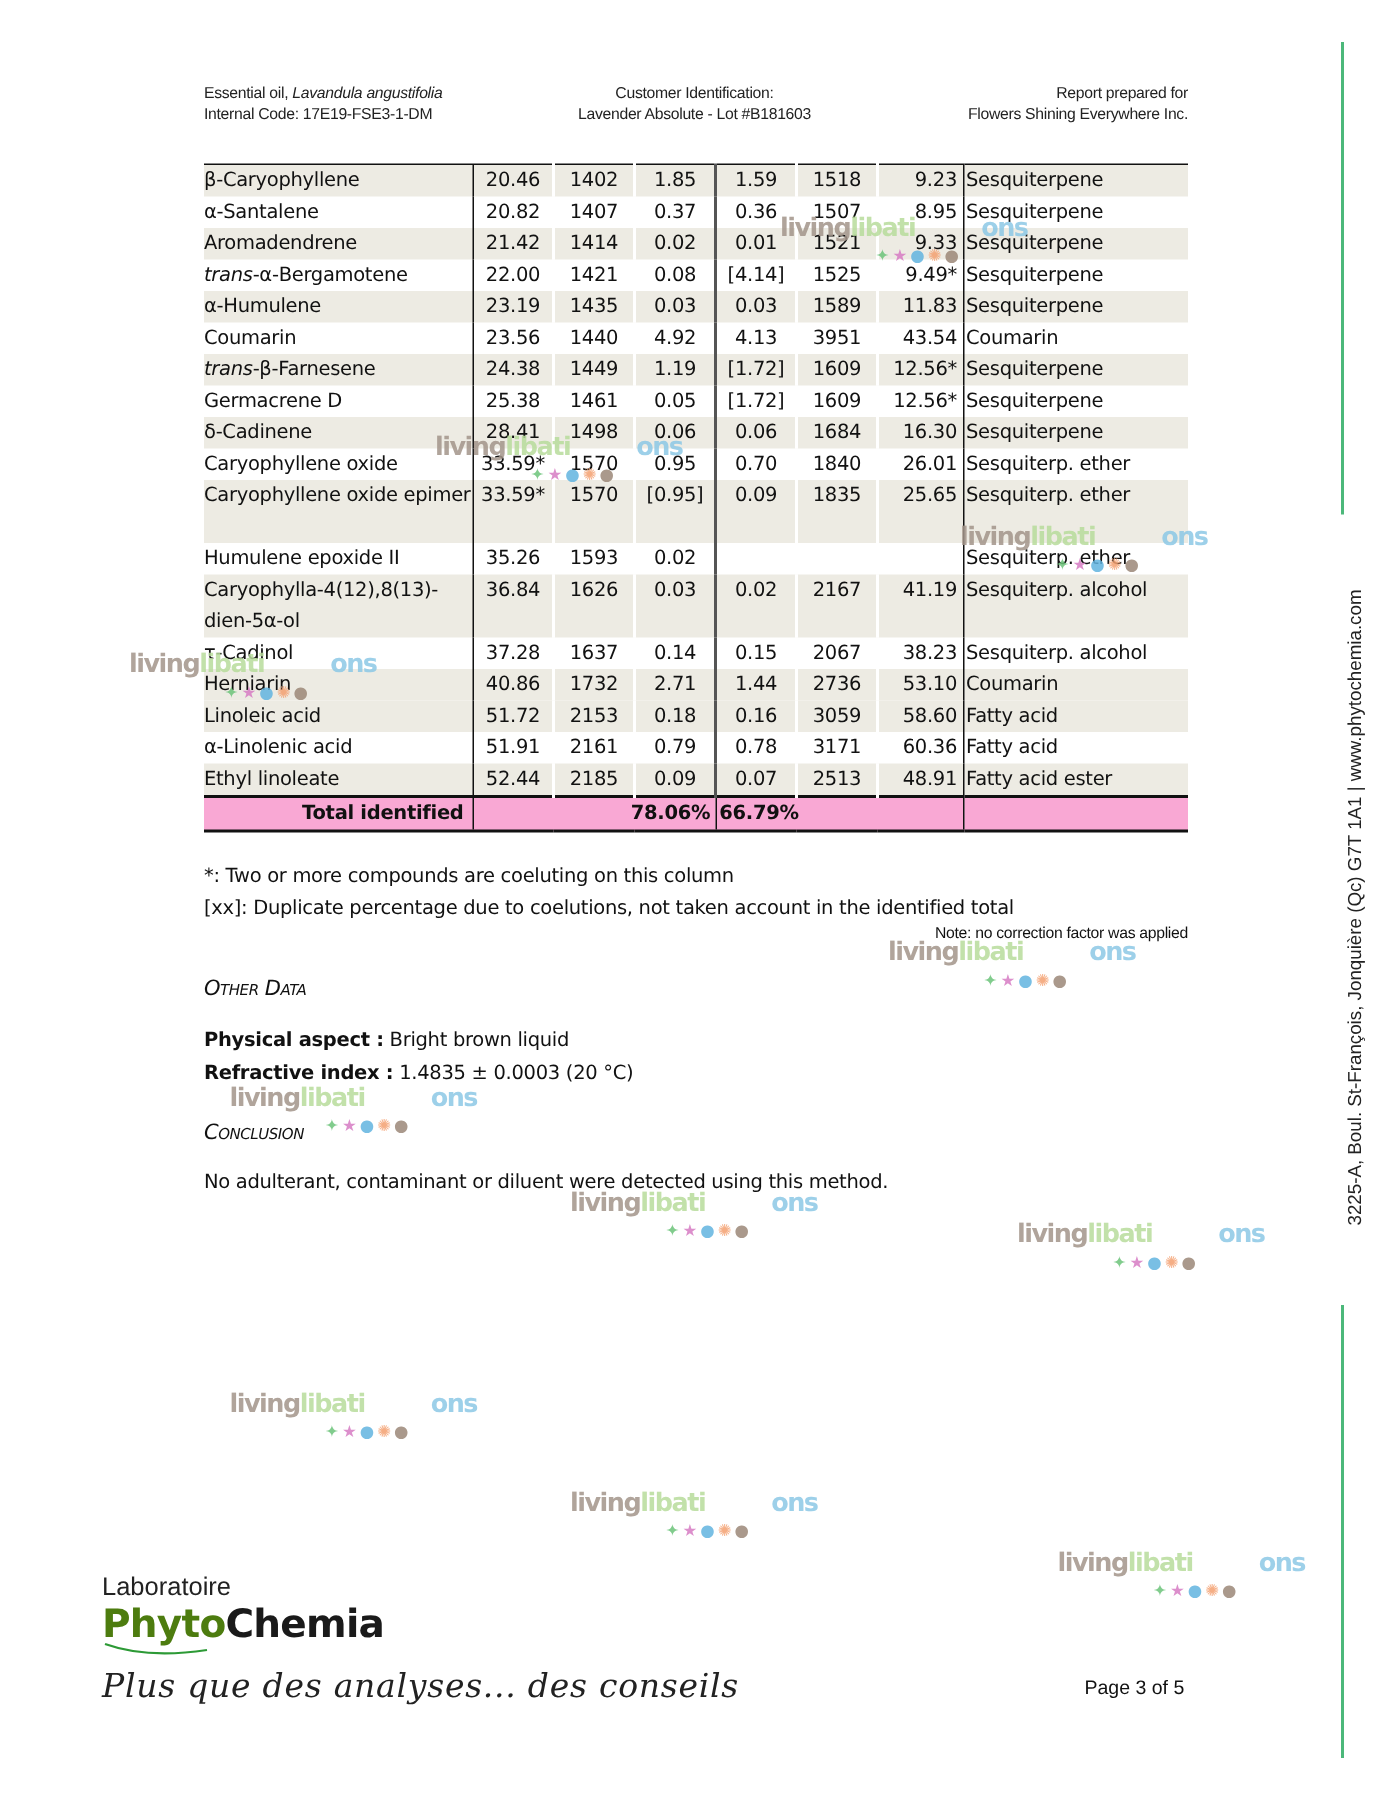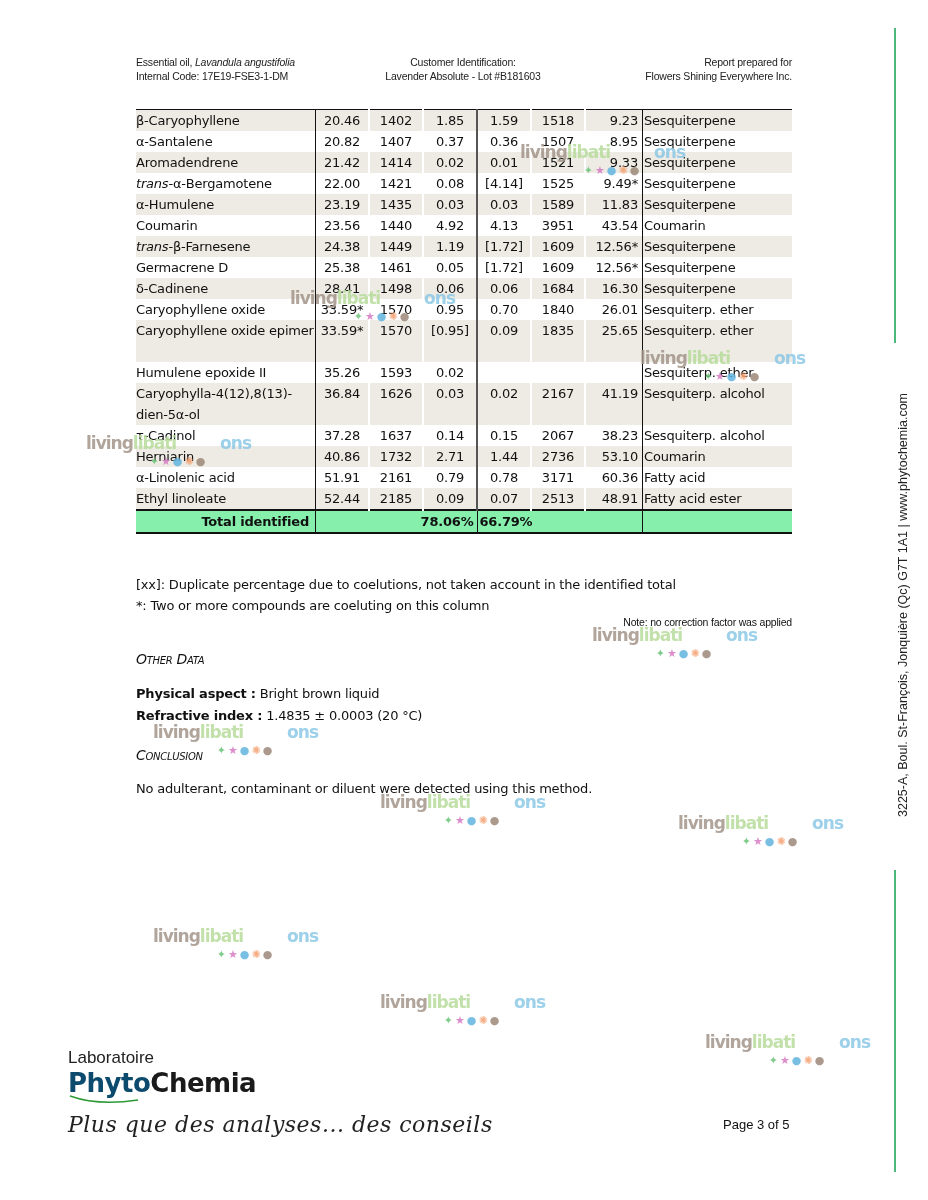--- a/index.html
+++ b/index.html
@@ -20,21 +20,21 @@
   table.gc tr.tall td.name { white-space: normal; }
   table.gc tr:first-child td { border-top: 1.5px solid #111; }
   table.gc td.name { width: 173px; padding-left: 0; }
   table.gc td.n1 { width: 52px; text-align: center; border-left: 1.5px solid #111; }
   table.gc td.n2 { width: 52px; text-align: center; border-left: 2px solid #fff; }
   table.gc td.n3 { width: 52px; text-align: center; border-left: 2px solid #fff; }
   table.gc td.n4 { width: 52px; text-align: center; border-left: 2px solid #555; }
   table.gc td.n5 { width: 52px; text-align: center; border-left: 2px solid #fff; }
   table.gc td.n6 { width: 52px; text-align: right; padding-right: 4px; border-left: 2px solid #fff; }
   table.gc td.cls { border-left: 1.5px solid #111; padding-left: 1px; }
-  table.gc tr.total td { border-top: 2.5px solid #111; border-bottom: 2px solid #111; font-weight: bold; background: #86efac; }
+  table.gc tr.total td { border-top: 2.5px solid #111; border-bottom: 2px solid #111; font-weight: bold; background: #f9a8d4; }
   table.gc tr.total td.name { text-align: right; padding-right: 6px; }
   table.gc tr.total td.tot1 { text-align: right; padding-right: 3px; border-left: 1.5px solid #111; }
   table.gc tr.total td.tot2 { text-align: left; padding-left: 2px; border-left: 1.5px solid #111; }
 
   .foot-notes { position: absolute; top: 574px; left: 136px; width: 656px; font-size: 13px; line-height: 21px; letter-spacing: -0.2px; }
   .note-right { position: absolute; top: 616px; right: 136px; font-size: 10.5px; font-family: "Liberation Sans", sans-serif; letter-spacing: -0.2px; }
 
   .sec-title { position: absolute; left: 136px; font-style: italic; font-size: 14px; font-variant: small-caps; letter-spacing: -0.3px; }
   .kv { position: absolute; left: 136px; font-size: 13px; letter-spacing: -0.2px; }
   .kv b { font-weight: bold; }
@@ -42,21 +42,21 @@
   .conclusion-text { position: absolute; left: 136px; top: 781px; font-size: 13px; letter-spacing: -0.2px; }
 
   .right-rule-top { position: absolute; left: 894px; top: 28px; width: 2px; height: 315px; background: #4cb87a; }
   .right-rule-bot { position: absolute; left: 894px; top: 870px; width: 2px; height: 302px; background: #4cb87a; }
   .vertical-addr { position: absolute; left: 903px; top: 605px; transform: translate(-50%, -50%) rotate(-90deg);
                    white-space: nowrap; font-size: 12.5px; font-family: "Liberation Sans", sans-serif; color: #222; }
 
   .logo { position: absolute; left: 68px; top: 1048px; }
   .logo .lab { font-size: 17px; font-family: "Liberation Sans", sans-serif; color: #222; line-height: 20px; }
   .logo .brand { font-size: 26px; font-weight: bold; font-family: "DejaVu Sans", sans-serif; line-height: 30px; letter-spacing: -0.5px; }
-  .logo .brand .g { color: #0c4a6e; }
+  .logo .brand .g { color: #4d7c0f; }
   .logo .brand .k { color: #1a1a1a; }
   .logo .swoosh { position: absolute; left: 0; top: 46px; width: 200px; height: 12px; }
   .slogan { position: absolute; left: 68px; top: 1112px; font-family: "DejaVu Serif", serif; font-style: italic;
             font-size: 22px; color: #222; letter-spacing: 0.5px; }
   .page-num { position: absolute; left: 723px; top: 1117px; font-size: 13px; font-family: "Liberation Sans", sans-serif; color: #111; }
 
   .wm { position: absolute; font-family: "DejaVu Sans", sans-serif; font-weight: bold; font-size: 17px; letter-spacing: -1px; opacity: 0.85; pointer-events: none; }
   .wm .a { color: #a3958a; }
   .wm .b { color: #b8dc9c; }
   .wm .c { color: #8cc8e6; padding-left: 44px; }
@@ -230,20 +230,30 @@
       <tr class="shade">
     <td class="name"><i class="pfx"></i><span class="nm">Herniarin</span></td>
     <td class="n1">40.86</td>
     <td class="n2">1732</td>
     <td class="n3">2.71</td>
     <td class="n4">1.44</td>
     <td class="n5">2736</td>
     <td class="n6">53.10</td>
     <td class="cls">Coumarin</td>
   </tr>
+      <tr class="shade">
+    <td class="name"><i class="pfx"></i><span class="nm">Linoleic acid</span></td>
+    <td class="n1">51.72</td>
+    <td class="n2">2153</td>
+    <td class="n3">0.18</td>
+    <td class="n4">0.16</td>
+    <td class="n5">3059</td>
+    <td class="n6">58.60</td>
+    <td class="cls">Fatty acid</td>
+  </tr>
       <tr>
     <td class="name"><i class="pfx"></i><span class="nm">α-Linolenic acid</span></td>
     <td class="n1">51.91</td>
     <td class="n2">2161</td>
     <td class="n3">0.79</td>
     <td class="n4">0.78</td>
     <td class="n5">3171</td>
     <td class="n6">60.36</td>
     <td class="cls">Fatty acid</td>
   </tr>
@@ -260,22 +270,22 @@
       <tr class="total">
         <td class="name">Total identified</td>
         <td class="tot1" colspan="3">78.06%</td>
         <td class="tot2" colspan="3">66.79%</td>
         <td class="cls"></td>
       </tr>
     </tbody>
 </table>
 
 <div class="foot-notes">
+  <div>*: Two or more compounds are coeluting on this column</div>
   <div>[xx]: Duplicate percentage due to coelutions, not taken account in the identified total</div>
-  <div>*: Two or more compounds are coeluting on this column</div>
 </div>
 <div class="note-right">Note: no correction factor was applied</div>
 
 <div class="sec-title" style="top:651px;">Other Data</div>
 <div class="kv" style="top:686px;"><b>Physical aspect :</b><span> Bright brown liquid</span></div>
 <div class="kv" style="top:708px;"><b>Refractive index :</b><span> 1.4835 ± 0.0003 (20 °C)</span></div>
 
 <div class="sec-title" style="top:747px;">Conclusion</div>
 <div class="conclusion-text">No adulterant, contaminant or diluent were detected using this method.</div>
 

